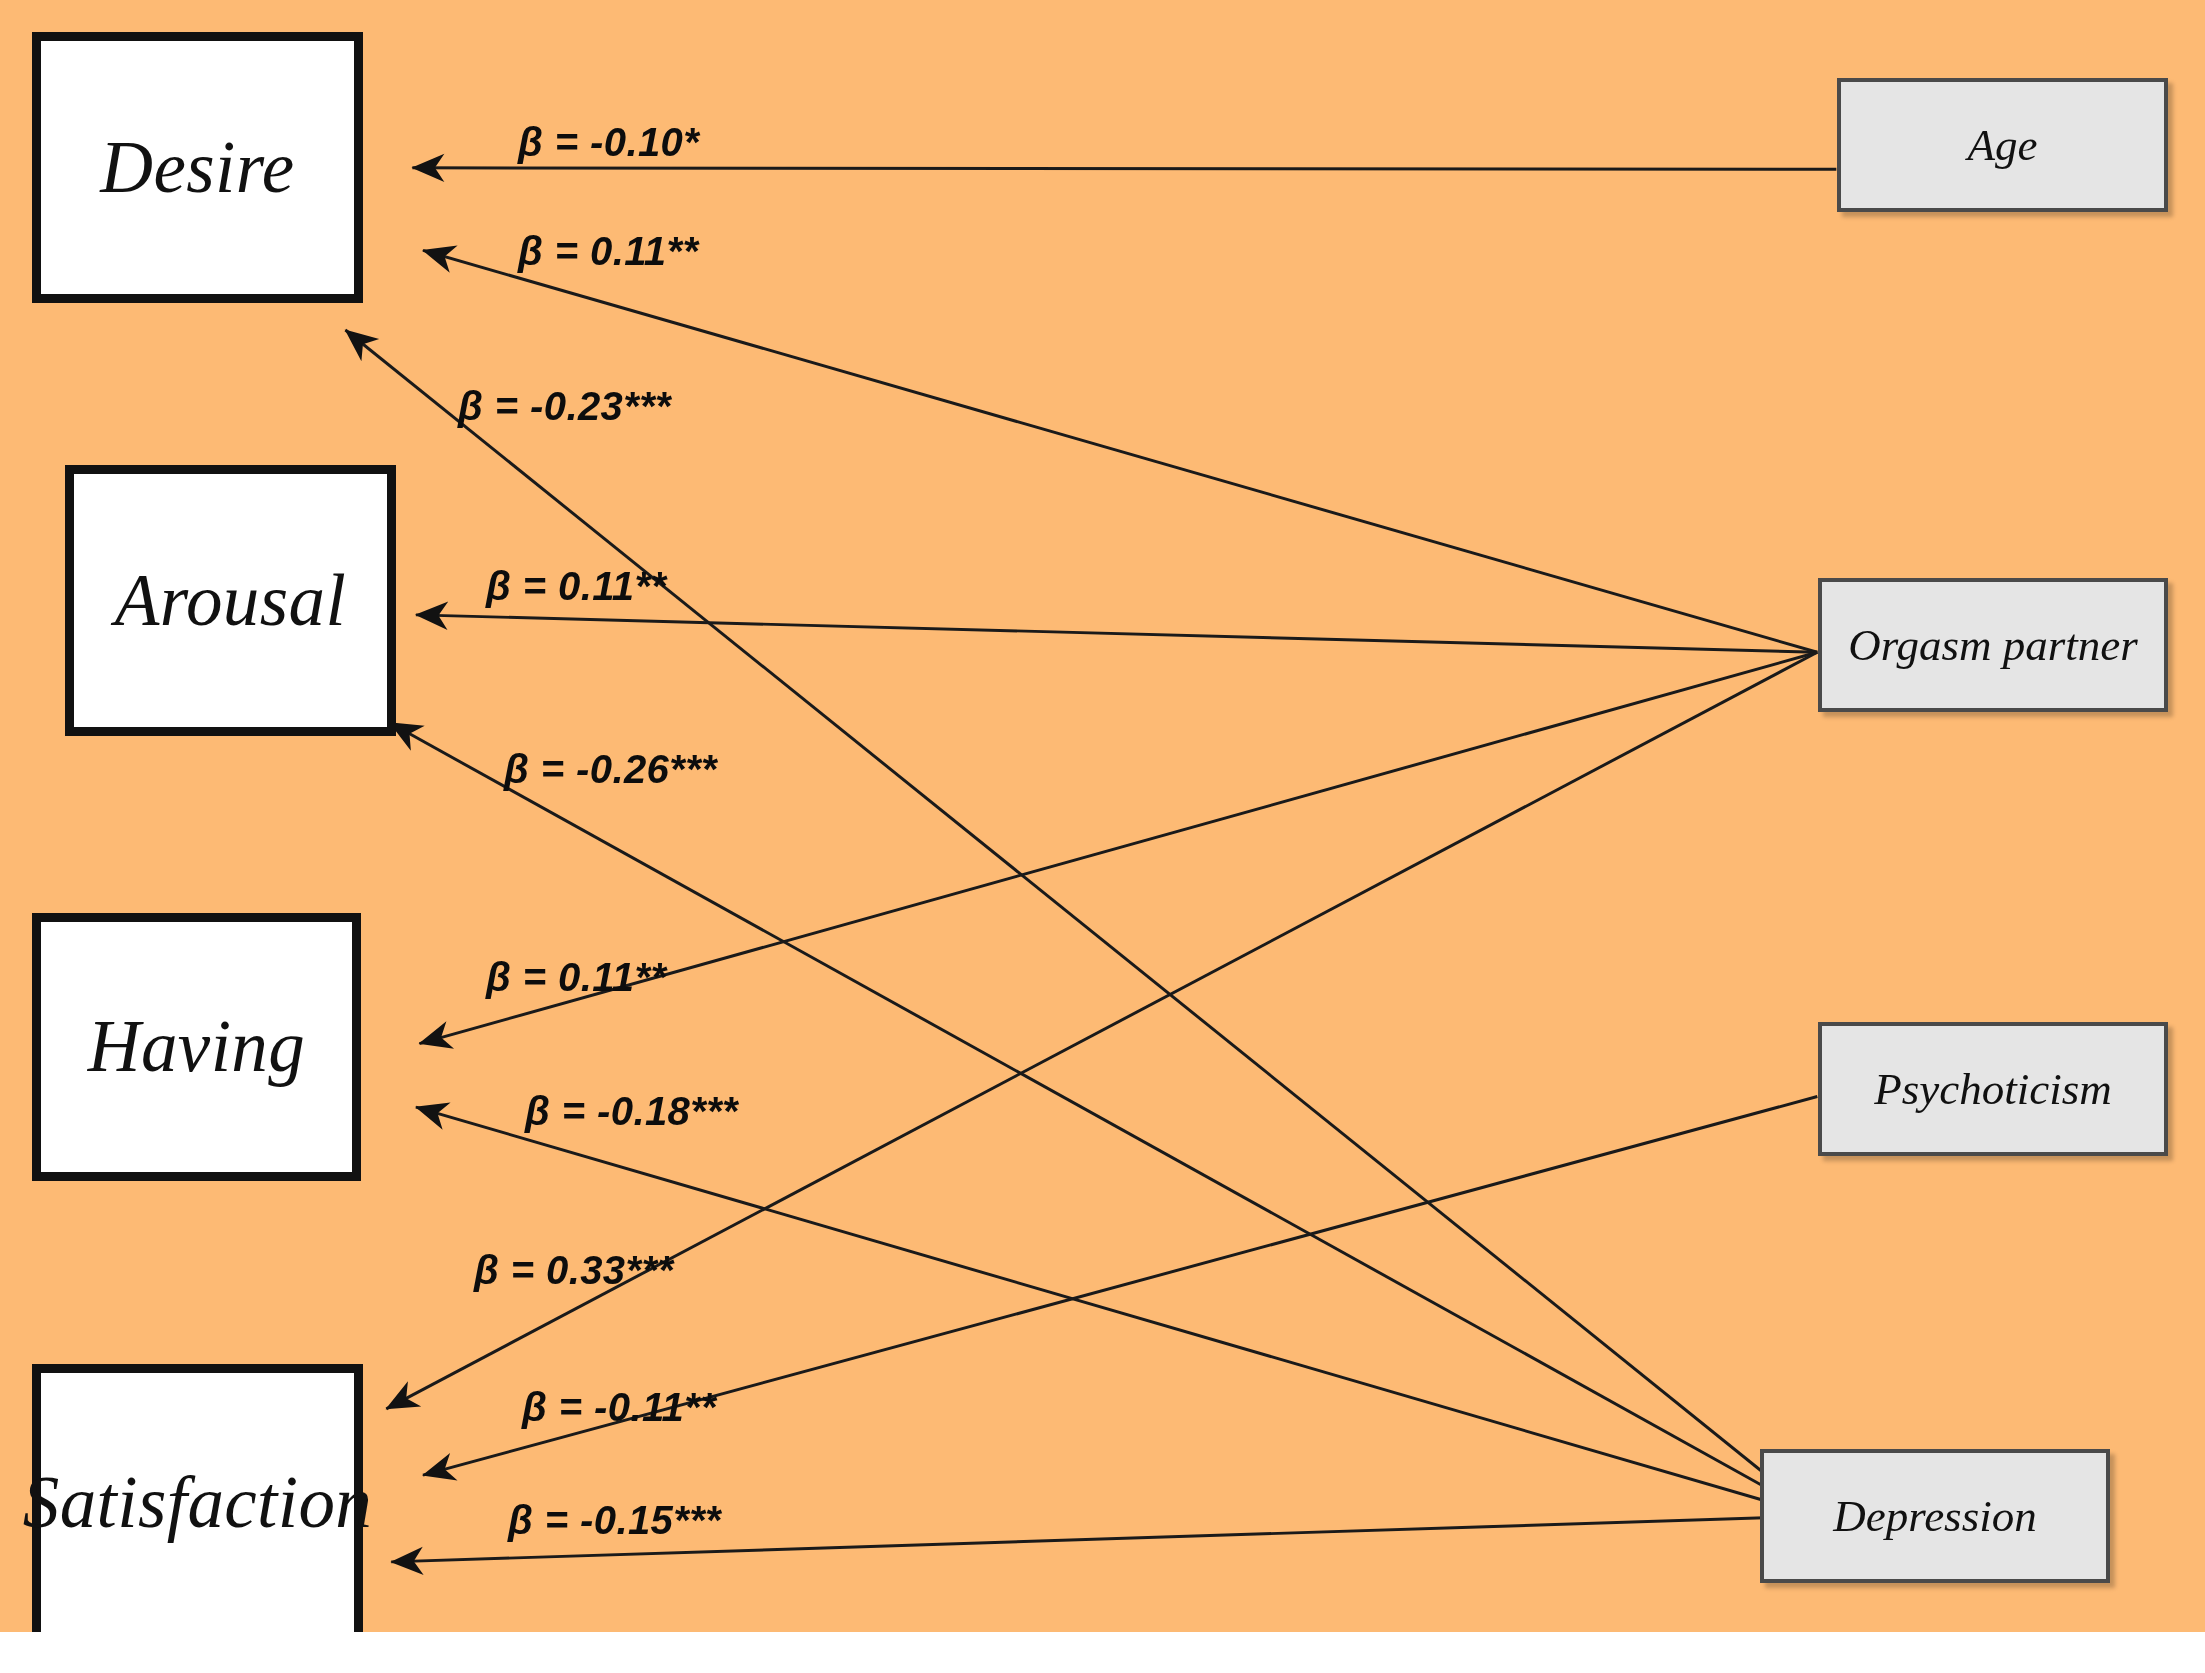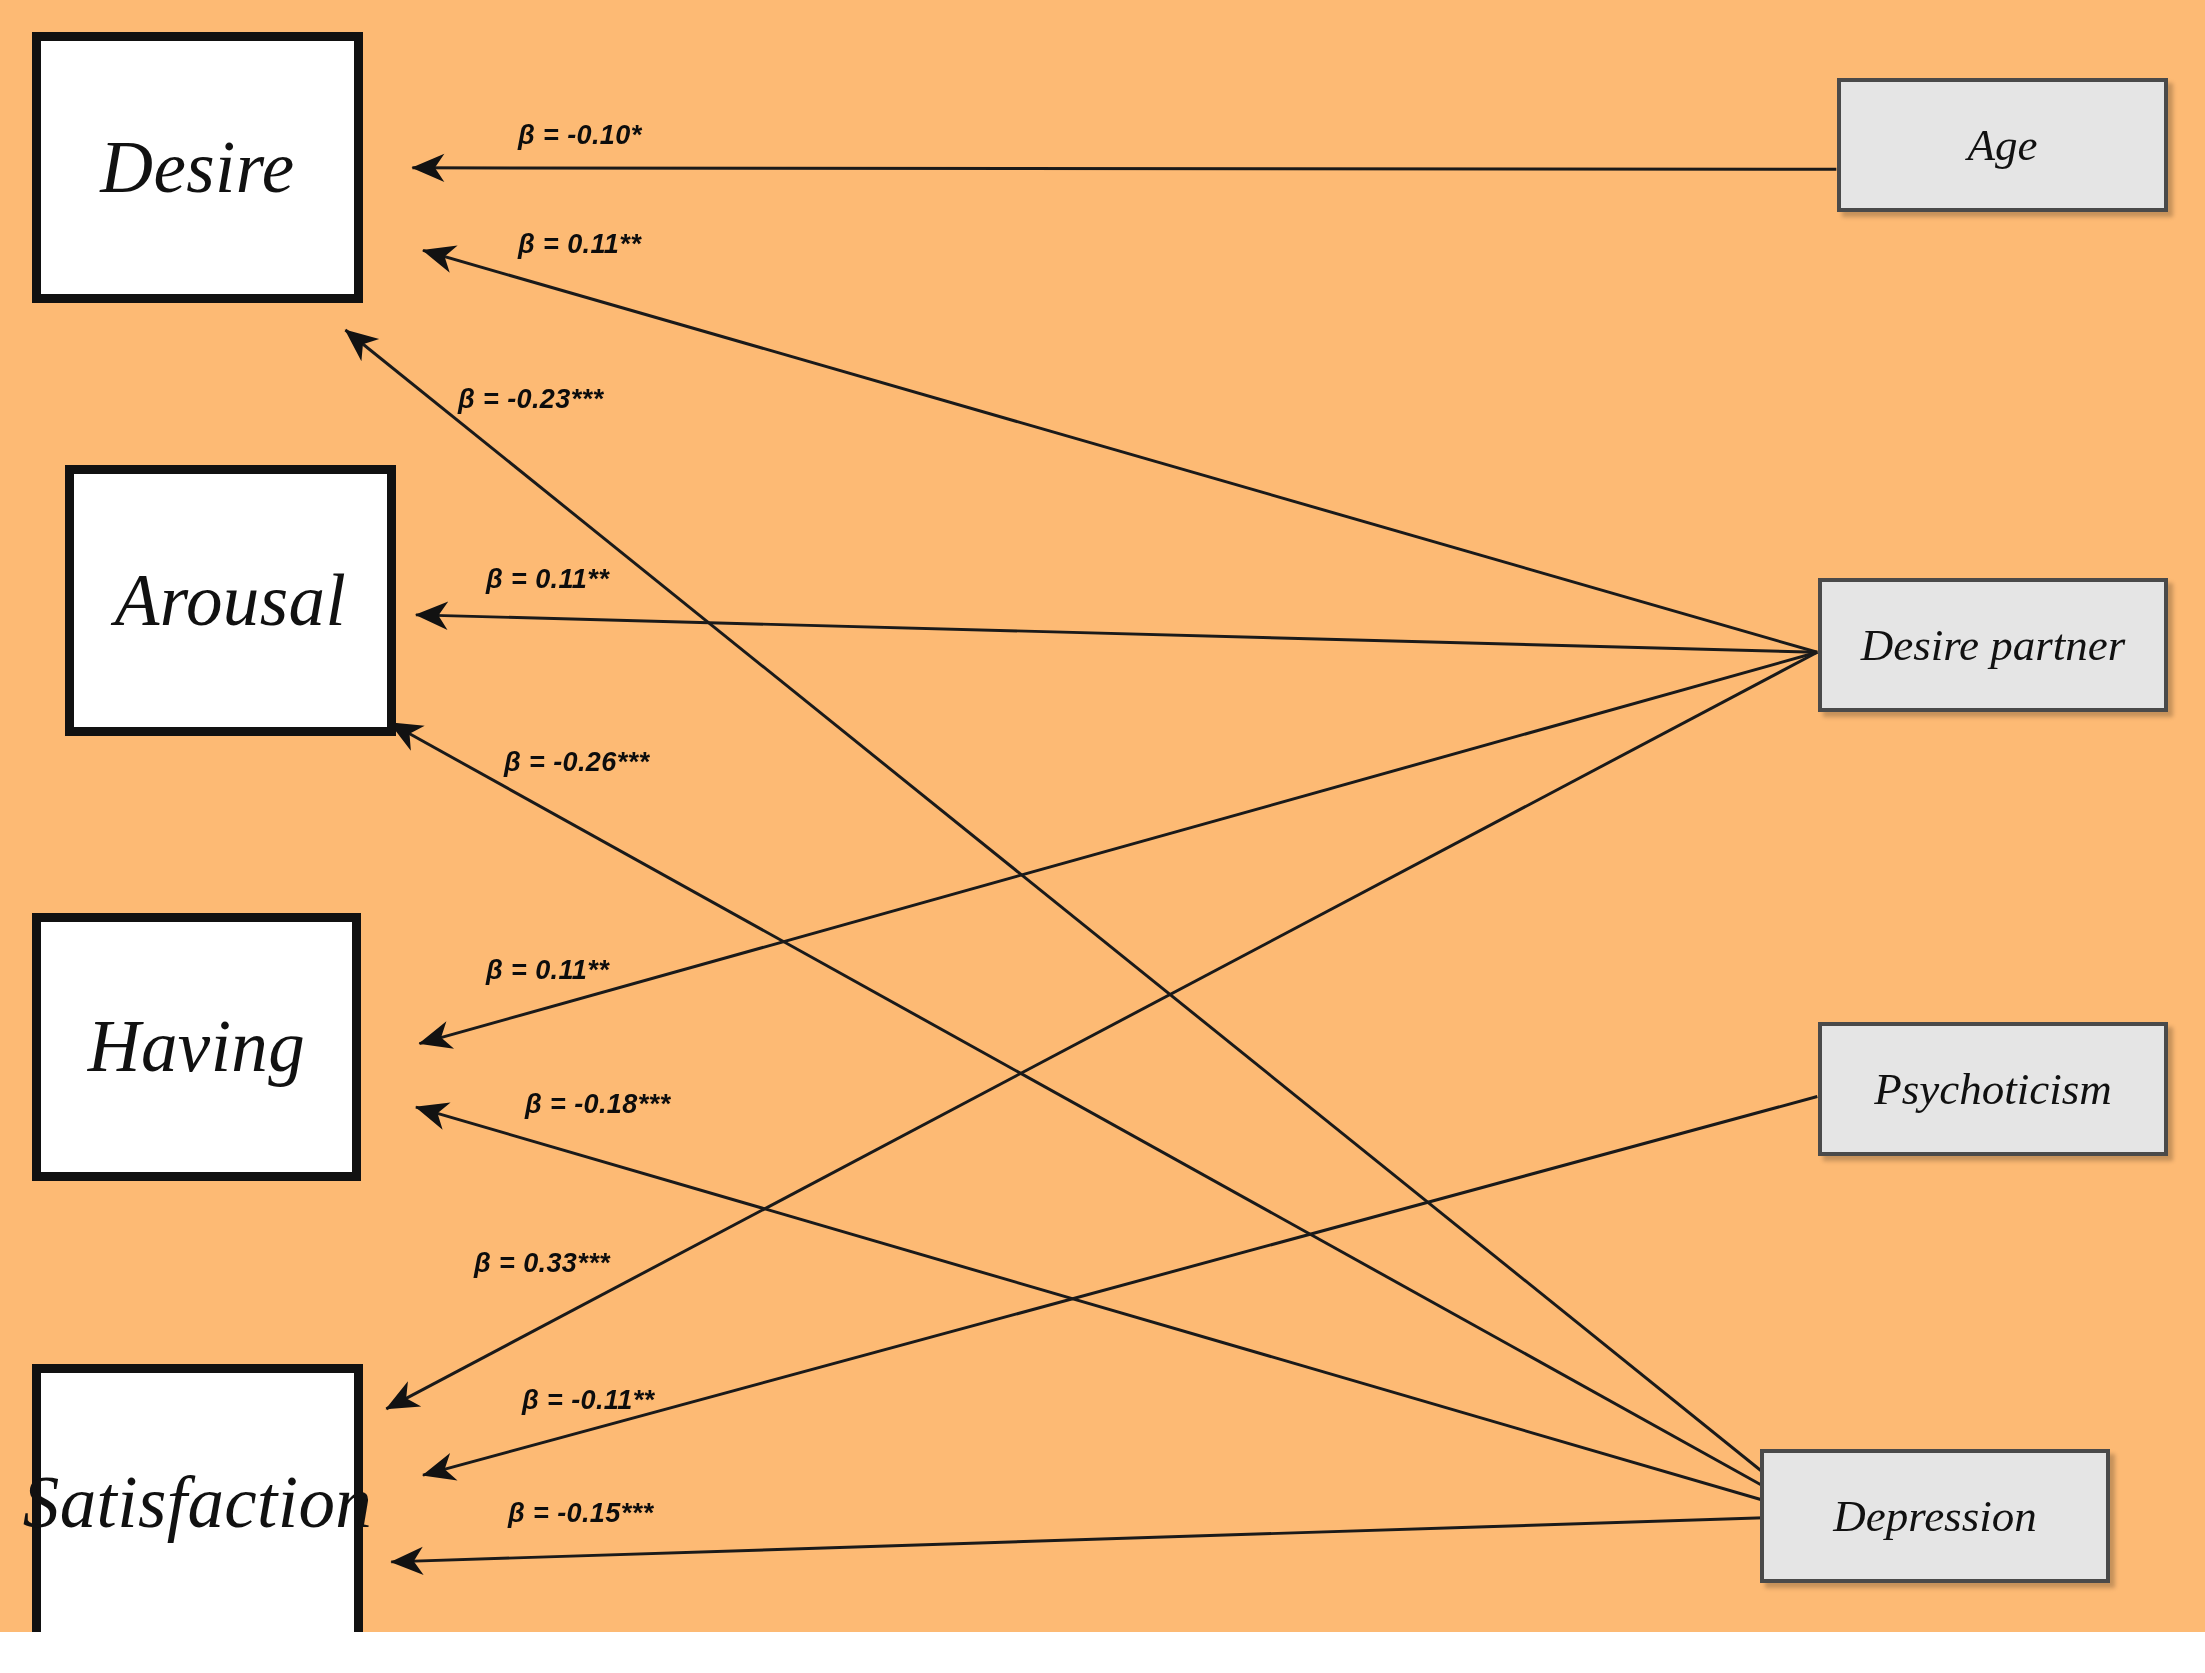--- a/index.html
+++ b/index.html
@@ -5,21 +5,21 @@
 <style>
   html,body{margin:0;padding:0;background:#ffffff;}
   body{font-family:"Liberation Serif",serif;}
   #stage{position:relative;width:2205px;height:1632px;background:#fdba74;overflow:hidden;font-style:italic;}
   svg#wires{position:absolute;left:0;top:0;width:2205px;height:1674px;}
   .node{position:absolute;display:flex;align-items:center;justify-content:center;box-sizing:border-box;}
   .outcome{background:#ffffff;border:9.2px solid #111111;}
   .outcome .lbl{font-family:"Liberation Serif",serif;font-size:73px;color:#111;letter-spacing:0.4px;}
   .predictor{background:#e5e5e5;border:4.2px solid #4a4a4a;box-shadow:5px 5px 4.2px rgba(0,0,0,0.22);}
   .predictor .lbl{font-family:"Liberation Serif",serif;font-size:45px;color:#111;}
-  .plabel{position:absolute;font-family:"Liberation Sans",sans-serif;font-weight:bold;font-size:27px;color:#0d0d0d;white-space:nowrap;letter-spacing:0.4px;}
+  .plabel{position:absolute;font-family:"Liberation Sans",sans-serif;font-weight:bold;font-size:40px;color:#0d0d0d;white-space:nowrap;letter-spacing:0.4px;}
 </style>
 </head>
 <body>
 
 <div id="stage">
 
   <svg id="wires" viewBox="0 0 3128 2374" preserveAspectRatio="none" aria-hidden="true">
     <defs>
       <marker id="ah" markerWidth="13" markerHeight="10" refX="11.2" refY="5" orient="auto" markerUnits="strokeWidth">
         <path d="M11.5,5 L0.4,0.2 L3.6,5 L0.4,9.8 Z" fill="#121212"></path>
@@ -51,21 +51,21 @@
       </div>
       <div class="node outcome" style="left: 32px; top: 1364px; width: 331px; height: 278px;">
         <span class="lbl">Satisfaction</span>
       </div>
     </div>
   <div id="predictor-layer">
       <div class="node predictor" style="left: 1837px; top: 78px; width: 331px; height: 134px;">
         <span class="lbl">Age</span>
       </div>
       <div class="node predictor" style="left: 1818px; top: 578px; width: 350px; height: 134px;">
-        <span class="lbl">Desire partner</span>
+        <span class="lbl">Orgasm partner</span>
       </div>
       <div class="node predictor" style="left: 1818px; top: 1022px; width: 350px; height: 134px;">
         <span class="lbl">Psychoticism</span>
       </div>
       <div class="node predictor" style="left: 1760px; top: 1449px; width: 350px; height: 134px;">
         <span class="lbl">Depression</span>
       </div>
     </div>
   <div id="label-layer">
       <div class="plabel" style="left: 518px; top: 120px;">β  = -0.10*</div>

